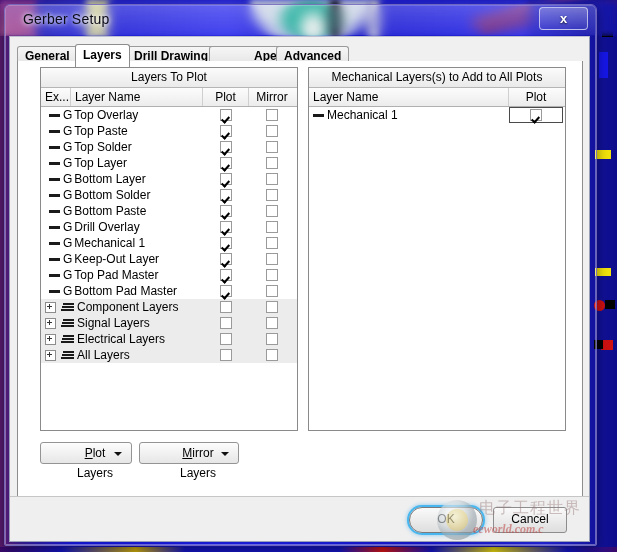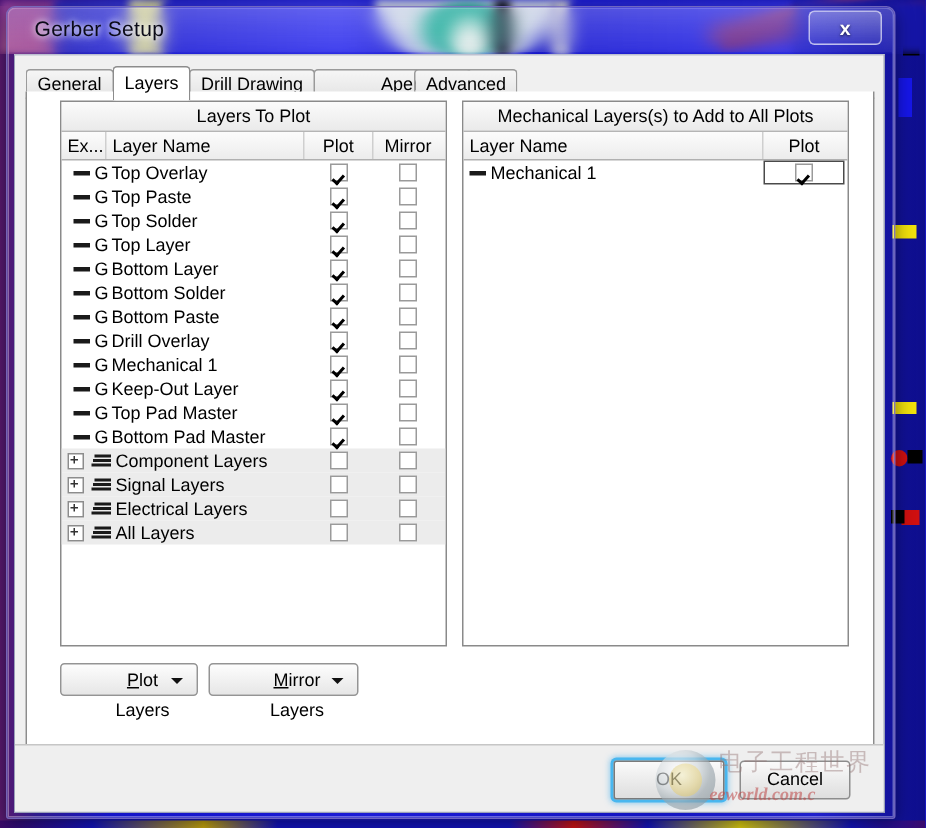--- a/index.html
+++ b/index.html
@@ -78,21 +78,21 @@
     position:absolute;left:4px;top:31px;width:579px;height:504px;
     background:#f0f0f0;border:1px solid #9aa0b8;border-top-color:#bcc0d0;
   }
   
   .tabstrip{position:absolute;left:7px;top:7px;height:21px;width:566px;}
   .tab{
     position:absolute;top:2px;height:19px;line-height:19px;
     padding:0 7px;font-size:12px;
     background:linear-gradient(180deg,#f6f6f6,#e3e3e3);
     border:1px solid #9a9a9a;border-bottom:none;
-    border-radius:3px 3px 0 0;cursor:pointer;color:#000;
+    border-radius:3px 3px 0 0;cursor:pointer;color:#000;font-weight:bold;
   }
   .tab.active{
     top:0;height:22px;line-height:21px;
     background:#fff;border-color:#8c8c8c;z-index:3;
   }
   .tabline{position:absolute;left:0;top:21px;width:566px;height:1px;background:#8c8c8c;}
   .tabline-gap{position:absolute;top:21px;height:1px;background:#fff;z-index:4;}
 
   
   .page{
@@ -172,21 +172,21 @@
   .chkrow{position:absolute;display:flex;align-items:center;font-size:12px;color:#000;}
 
   
   .bottombar{
     position:absolute;left:0;bottom:0;width:579px;height:44px;
     background:#efefef;border-top:1px solid #c6c6c6;
   }
   .okbtn{
     position:absolute;right:106px;top:10px;width:72px;height:24px;
     background:linear-gradient(180deg,#fafafa,#dedede);
-    border:1px solid #7a7a7a;border-radius:2px;
+    border:1px solid #7a7a7a;border-radius:13px;
     box-shadow:0 0 0 2px #49b7ef, 0 0 4px 2px rgba(60,170,235,.6);
     font-size:12px;line-height:22px;text-align:center;cursor:pointer;
   }
   .cancelbtn{
     position:absolute;right:22px;top:10px;width:72px;height:24px;
     background:linear-gradient(180deg,#fafafa,#dedede);
     border:1px solid #8d8d8d;border-radius:3px;
     font-size:12px;line-height:22px;text-align:center;cursor:pointer;
   }
 

